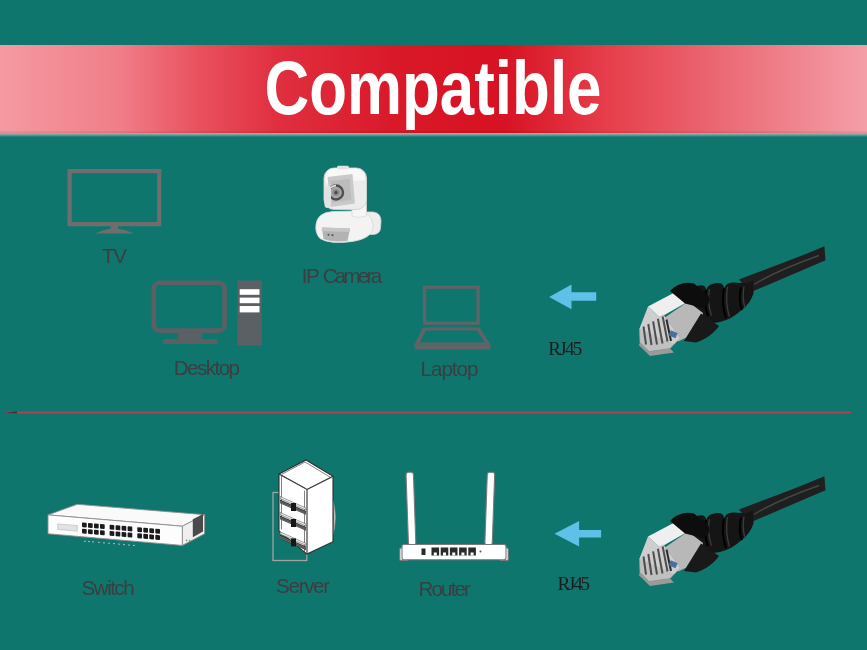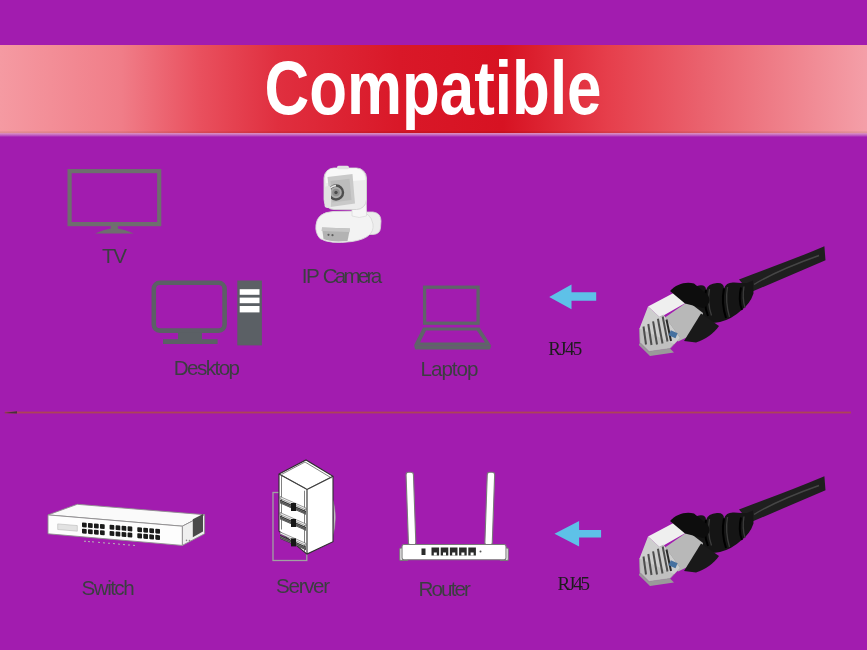--- a/index.html
+++ b/index.html
@@ -1,16 +1,16 @@
 <!DOCTYPE html>
 <html><head>
 <meta charset="utf-8">
 <style>
   html,body{margin:0;padding:0;background:#ffffff;}
-  #stage{position:relative;width:867px;height:650px;background:#a21caf;overflow:hidden;text-decoration:underline;}
+  #stage{position:relative;width:867px;height:650px;background:#0f766e;overflow:hidden;text-decoration:underline;}
   svg{display:block;}
 </style>
 </head>
 <body>
 <div id="stage">
 <svg width="867" height="650" viewBox="0 0 867 650" xmlns="http://www.w3.org/2000/svg">
   <defs>
     <linearGradient id="bannerGrad" x1="0" y1="0" x2="867" y2="0" gradientUnits="userSpaceOnUse">
       <stop offset="0" stop-color="#f59aa2"></stop>
       <stop offset="0.14" stop-color="#f07d88"></stop>

